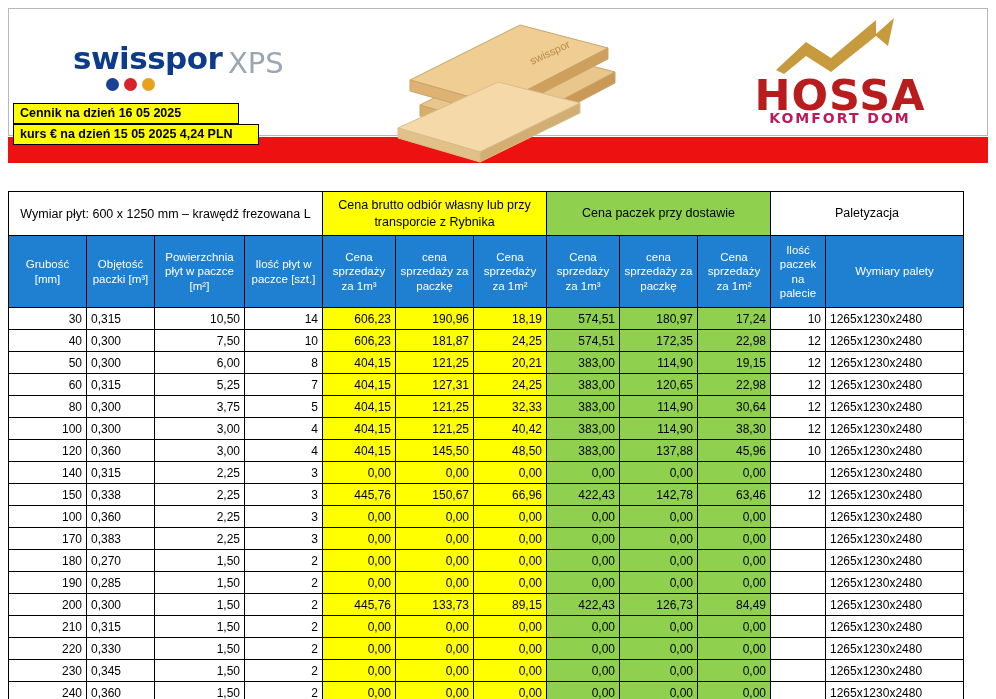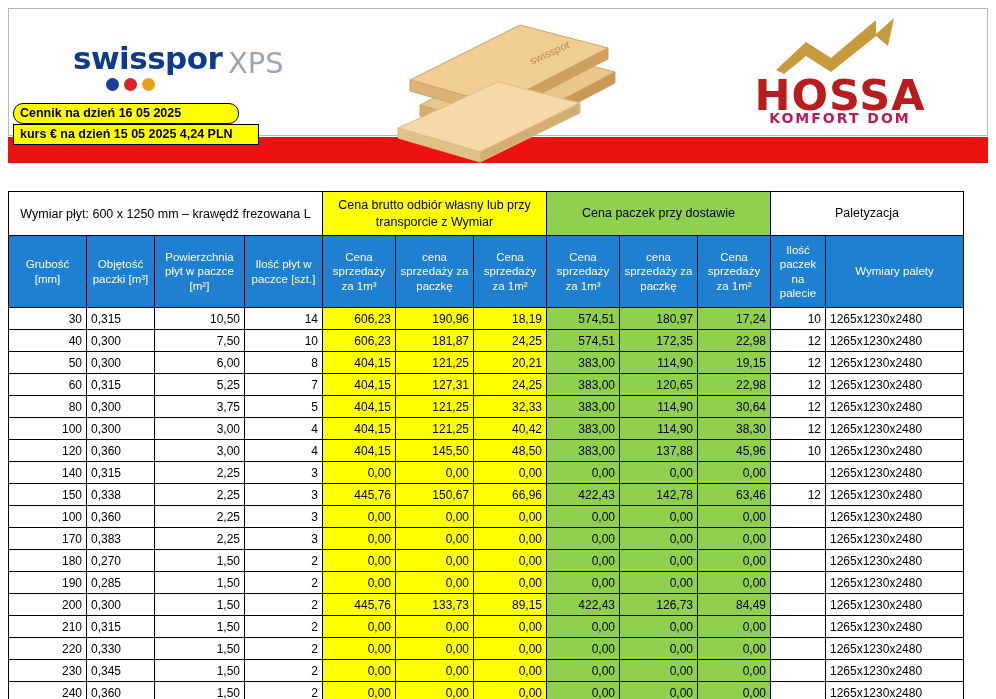--- a/index.html
+++ b/index.html
@@ -83,21 +83,21 @@
     position: absolute;
     left: 13px;
     background: #ffff00;
     border: 1px solid #000000;
     font-size: 12.5px;
     font-weight: bold;
     padding: 2px 6px 3px 6px;
     box-sizing: border-box;
     white-space: nowrap;
   }
-  .info-box.b1 { top: 103px; width: 226px; height: 21px; border-radius: 10px; }
+  .info-box.b1 { top: 103px; width: 226px; height: 21px; }
   .info-box.b2 { top: 124px; width: 246px; height: 21px; }
 
   
   .hossa {
     position: absolute;
     right: 46px;
     top: 18px;
     width: 220px;
     height: 110px;
   }
@@ -244,21 +244,21 @@
     <col style="width:73px">
     <col style="width:78px">
     <col style="width:73px">
     <col style="width:55px">
     <col style="width:138px">
   </colgroup>
   <tbody>
 
     <tr class="grp" style="height:44px">
       <td class="dims-title" colspan="4">Wymiar płyt: 600 x 1250 mm – krawędź frezowana L</td>
-      <td class="hdr-top hdr-yellow" colspan="3">Cena brutto odbiór własny lub przy transporcie z Wymiar</td>
+      <td class="hdr-top hdr-yellow" colspan="3">Cena brutto odbiór własny lub przy transporcie z Rybnika</td>
       <td class="hdr-top hdr-green" colspan="3">Cena paczek przy dostawie</td>
       <td class="hdr-top hdr-white" colspan="2">Paletyzacja</td>
     </tr>
 
     <tr style="height:72px">
       <td class="hdr-blue">Grubość [mm]</td>
       <td class="hdr-blue">Objętość paczki [m³]</td>
       <td class="hdr-blue">Powierzchnia płyt w paczce [m²]</td>
       <td class="hdr-blue">Ilość płyt w paczce [szt.]</td>
       <td class="hdr-blue">Cena sprzedaży za 1m³</td>

